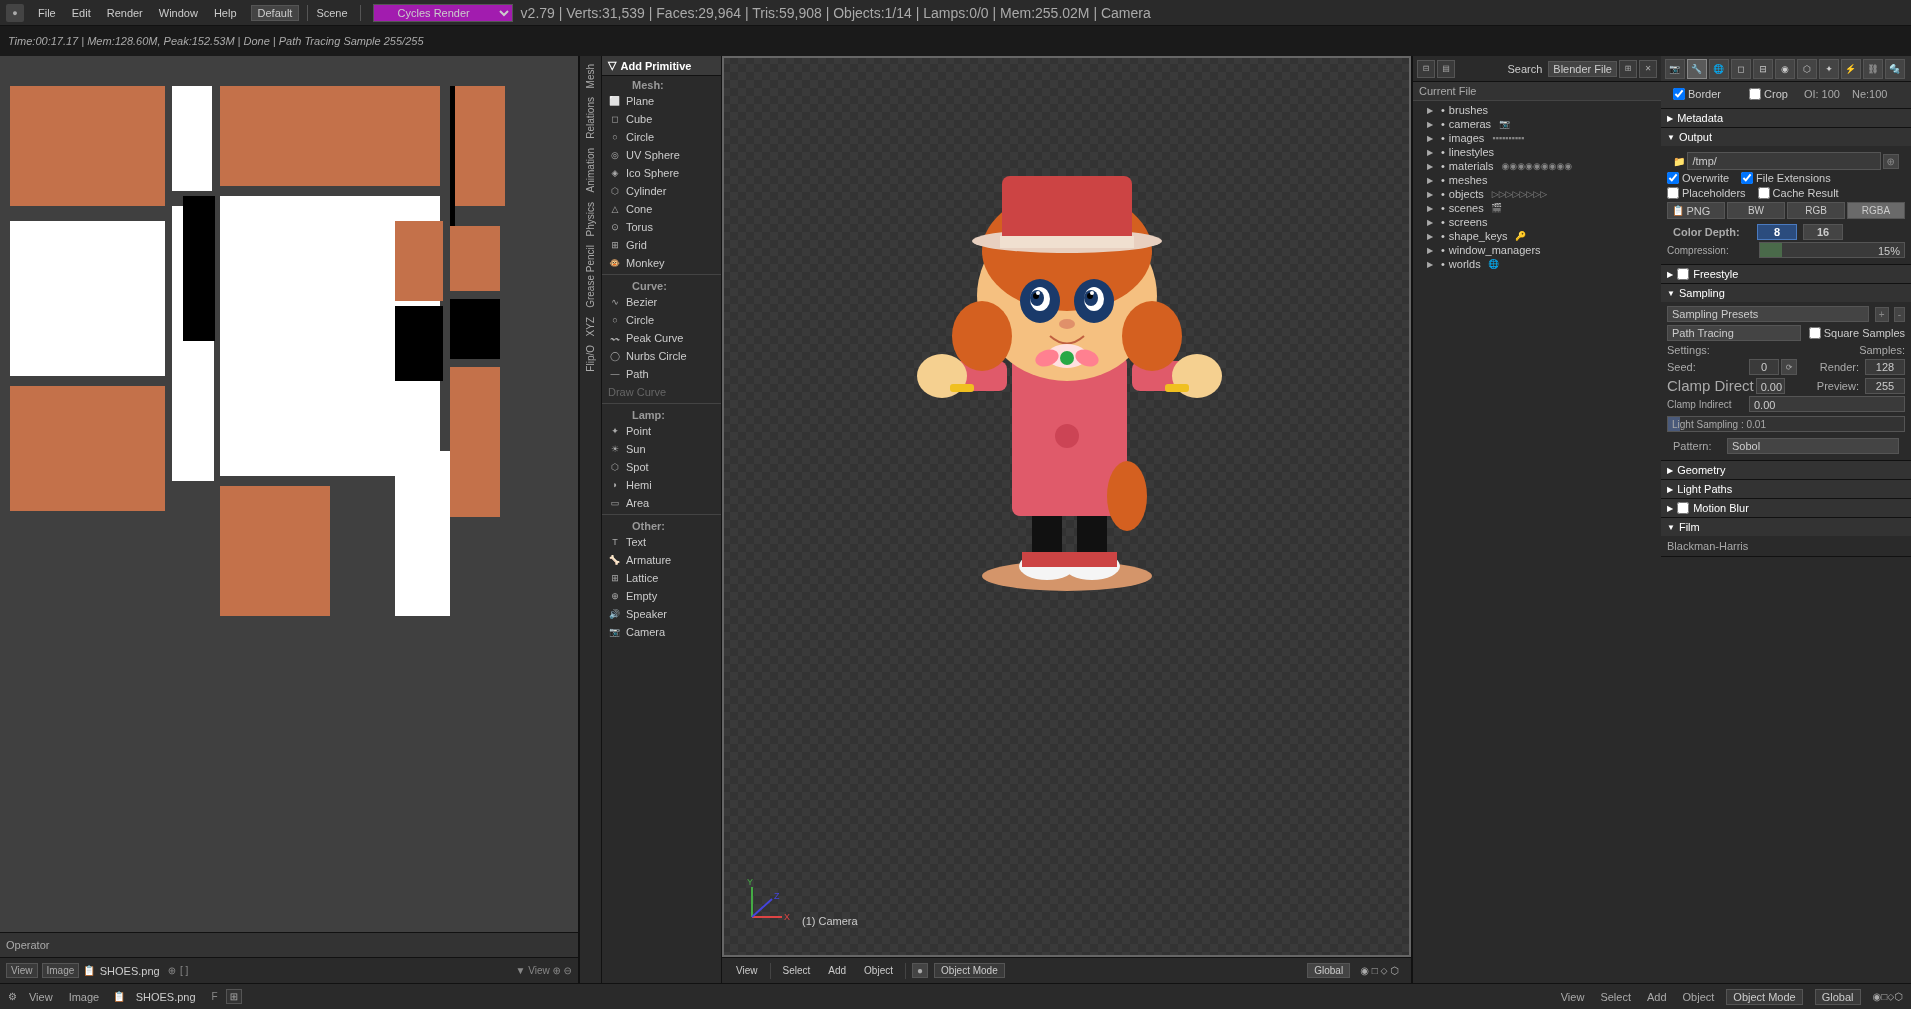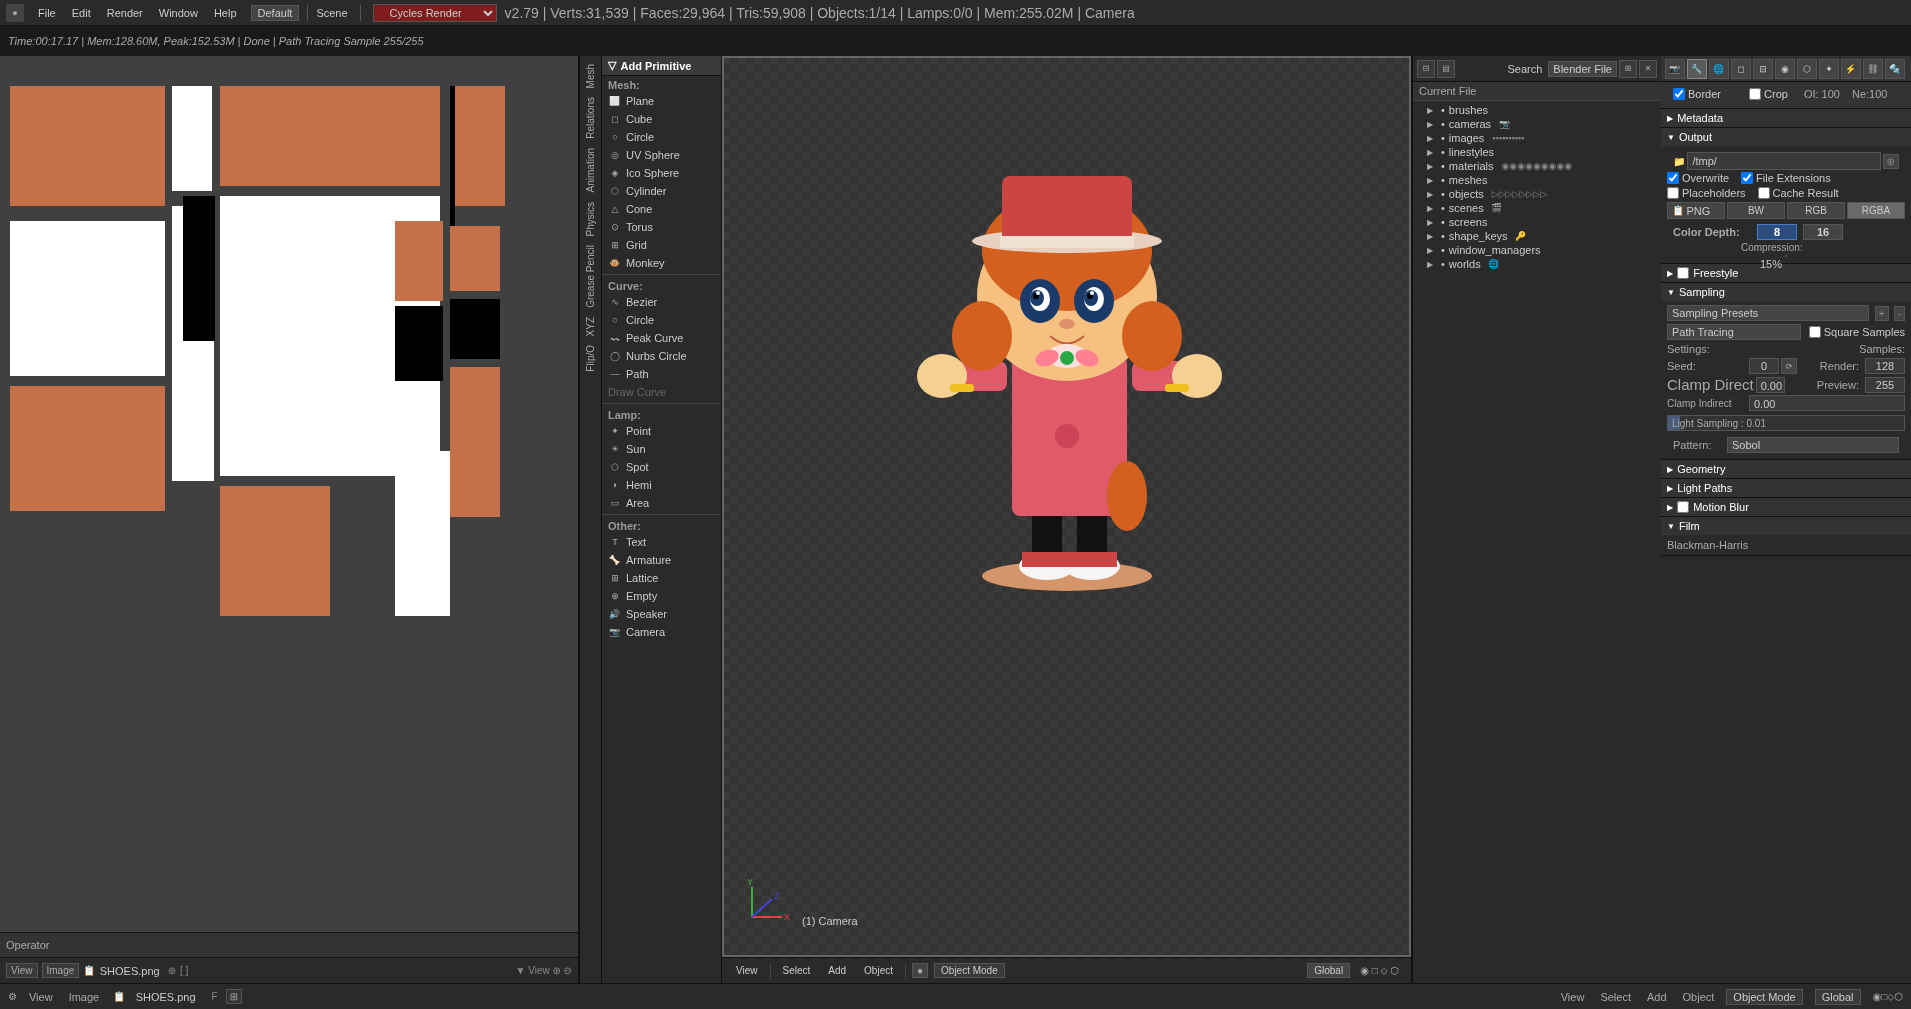--- a/index.html
+++ b/index.html
@@ -42,24 +42,24 @@
       gap: 4px;
       align-items: center;
     }
     .top-bar-menu span {
       padding: 2px 6px;
       font-size: 11px;
       color: #ccc;
       cursor: pointer;
     }
     .engine-select {
-      background: #7f1d1d;
+      background: #a21caf;
       border: 1px solid #555;
       color: #ccc;
-      padding: 1px 12px;
+      padding: 1px 20px;
       font-size: 11px;
     }
     .version-info {
       font-size: 14px;
       color: #aaa;
     }
 
     
     .main-content {
       display: flex;
@@ -138,20 +138,21 @@
       display: flex;
       align-items: center;
       gap: 4px;
       border-bottom: 1px solid #111;
     }
     .section-label {
       font-size: 11px;
       color: #999;
       padding: 3px 6px 1px;
       font-weight: bold;
+      margin-left: 24px;
     }
     .prim-item {
       display: flex;
       align-items: center;
       padding: 1px 6px;
       gap: 4px;
       cursor: pointer;
       height: 18px;
     }
     .prim-icon {
@@ -446,21 +447,20 @@
       text-align: center;
       cursor: pointer;
     }
     .prop-btn.active { background: #6a6a6a; }
 
     .prop-number-row {
       display: flex;
       align-items: center;
       margin-bottom: 2px;
       gap: 2px;
-      flex-direction: column;
     }
     .prop-number-label {
       font-size: 10px;
       color: #aaa;
       min-width: 90px;
     }
 
     .light-sampling-bar {
       margin: 4px 0;
       background: #333;

